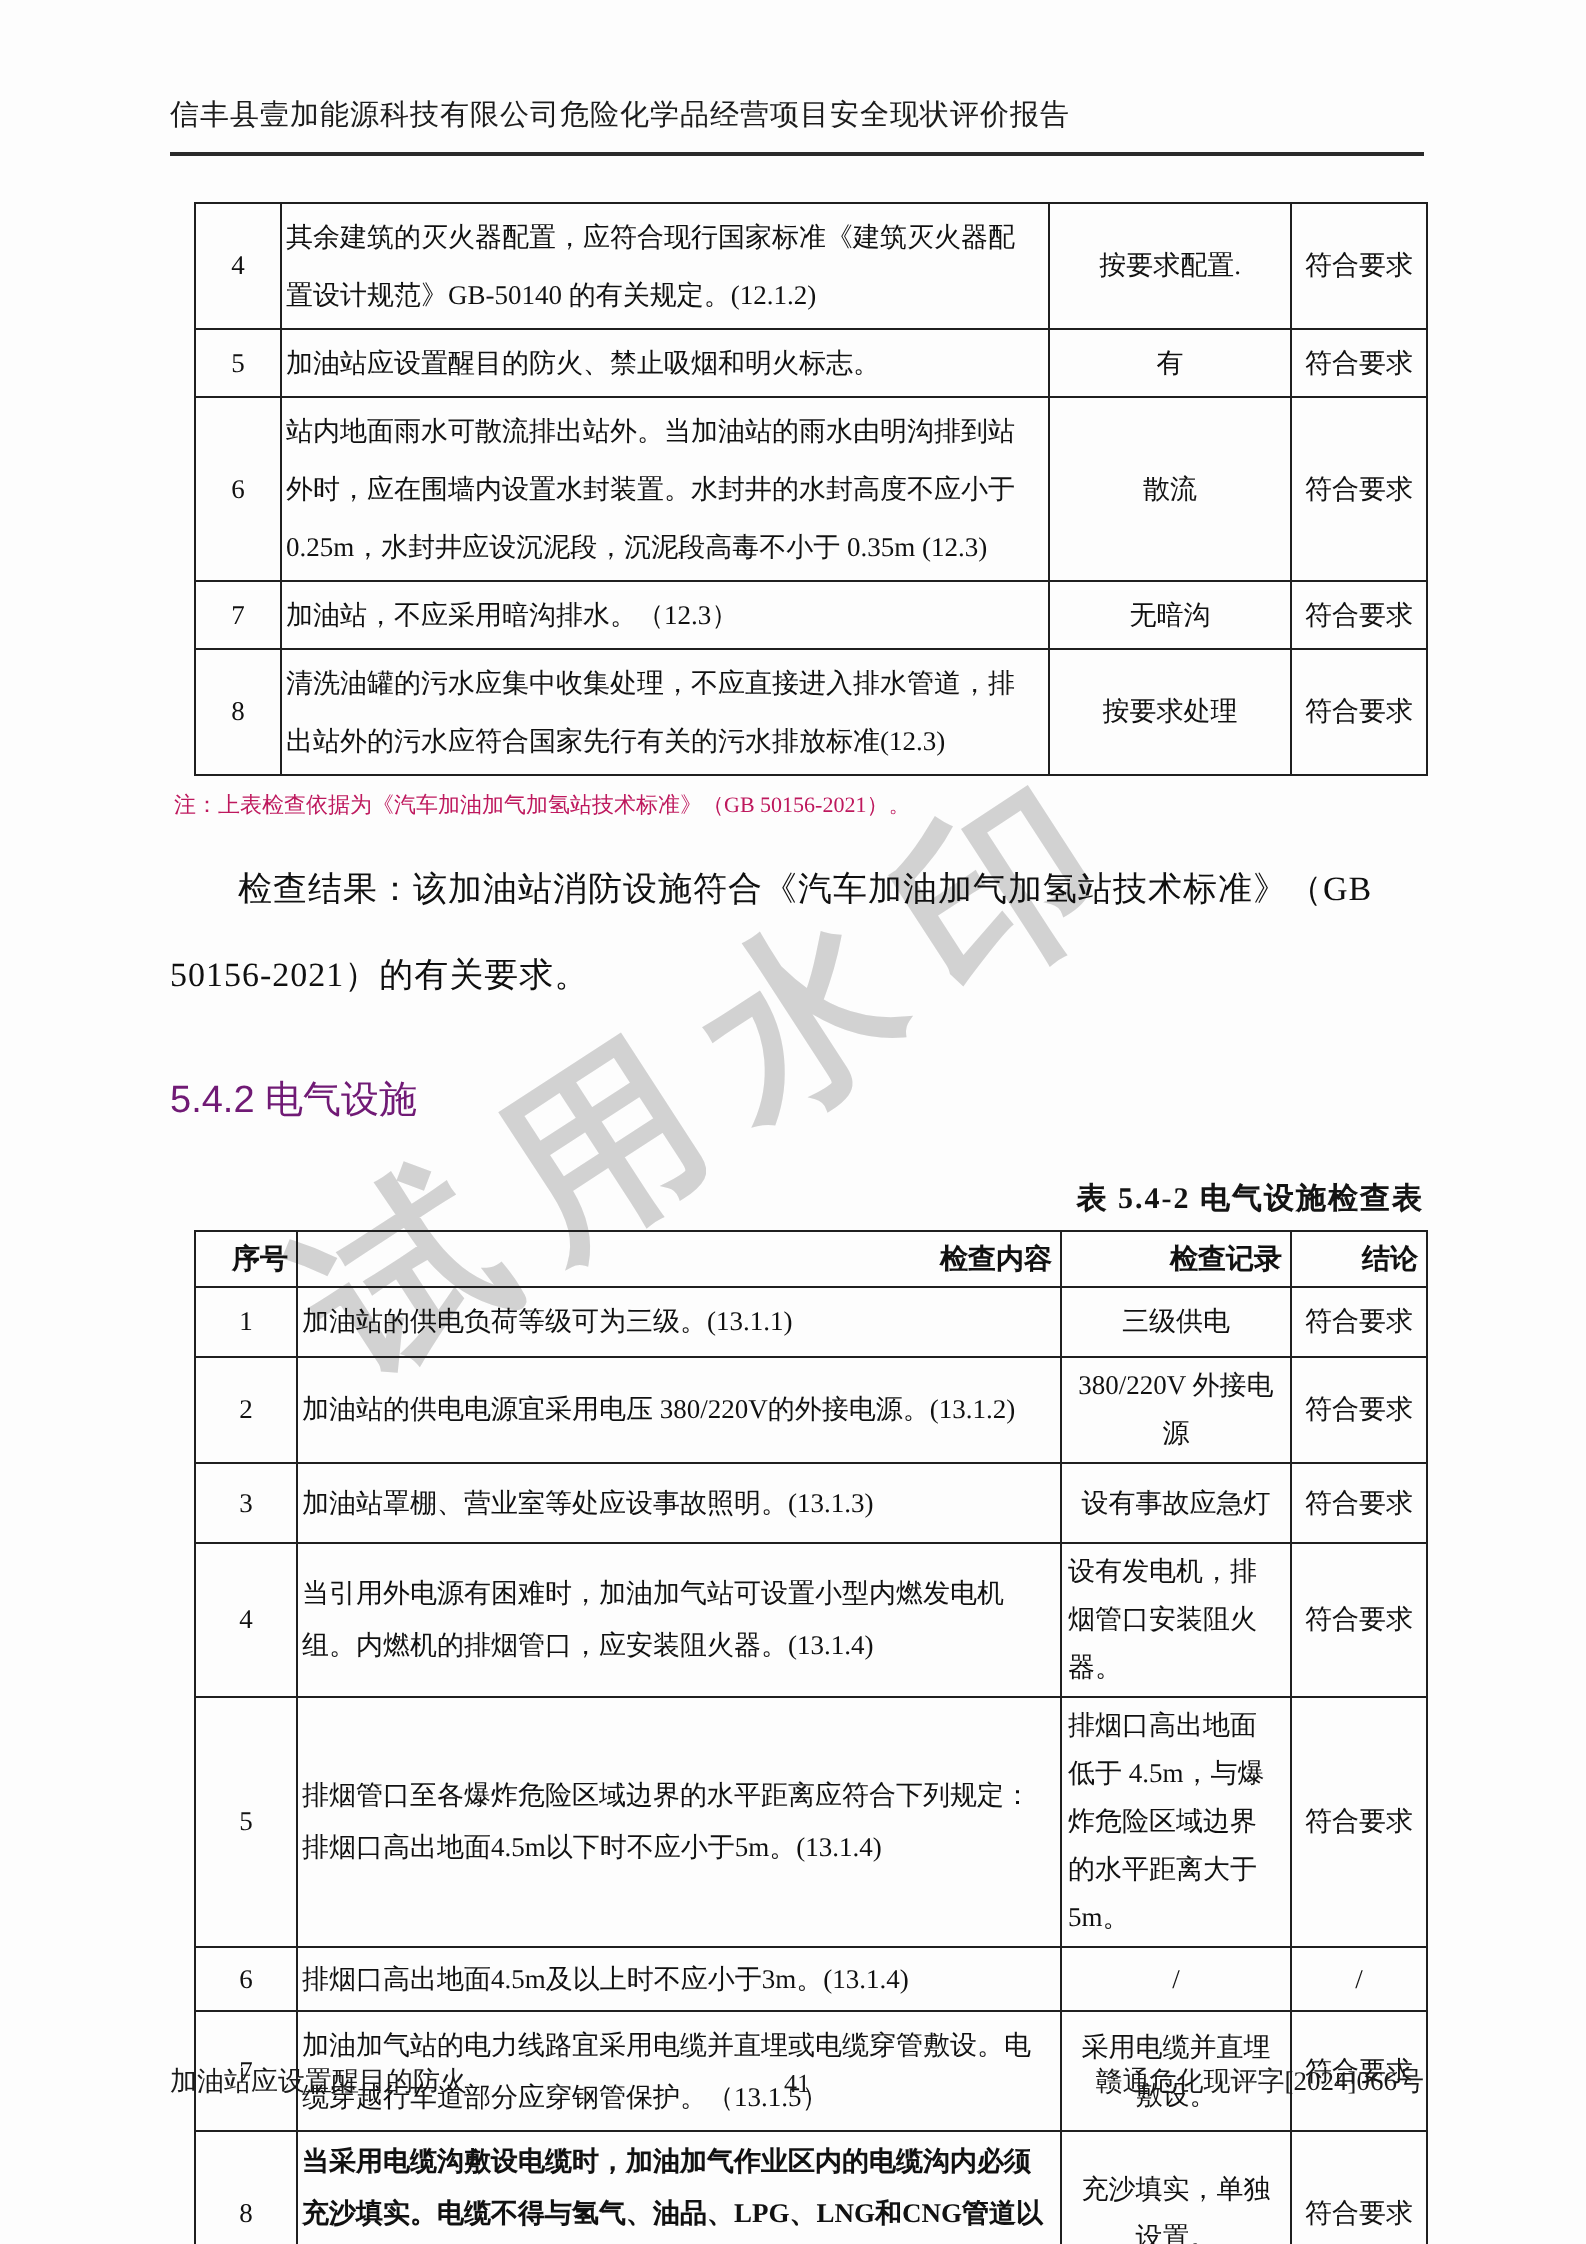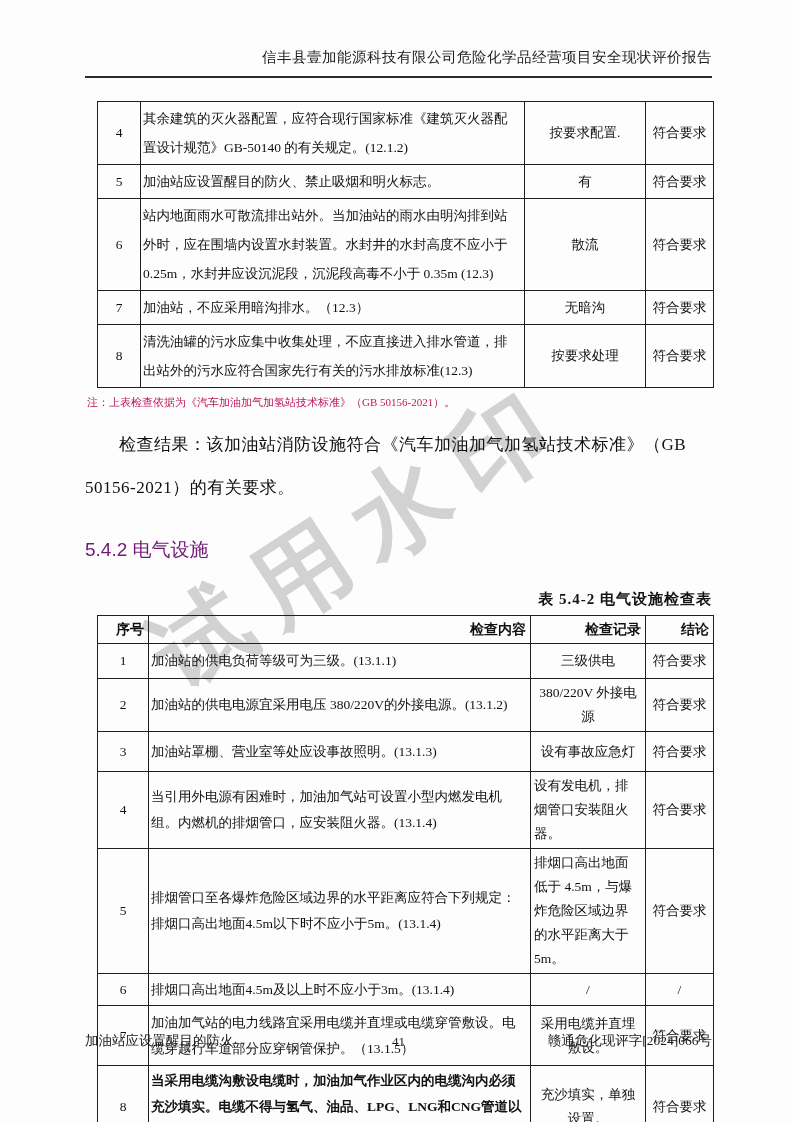--- a/index.html
+++ b/index.html
@@ -8,21 +8,21 @@
     position:relative;
     width:793px; height:1122px;
     margin:0 auto;
     background:#fdfdfd;
     font-family:"Liberation Serif","DejaVu Serif",serif;
     color:#141414;
     overflow:hidden;
   }
   .content { position:relative; z-index:1; padding:48px 81px 0 85px; }
   .doc-header {
-    text-align:right;
+    text-align:left;
     font-size:14.5px;
     letter-spacing:0.5px;
     padding-bottom:9px;
     border-bottom:2px solid #2a2a2a;
     color:#1c1c1c;
   }
   table {
     border-collapse:collapse;
     table-layout:fixed;
     font-size:13.5px;

